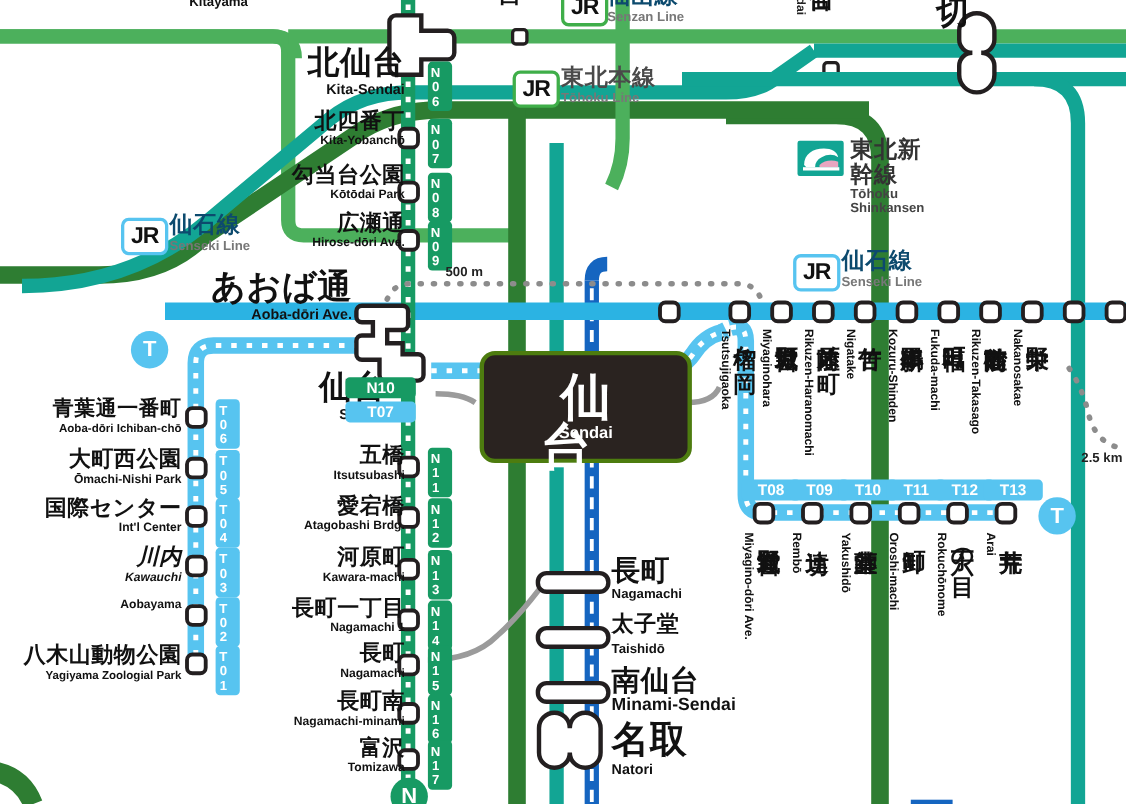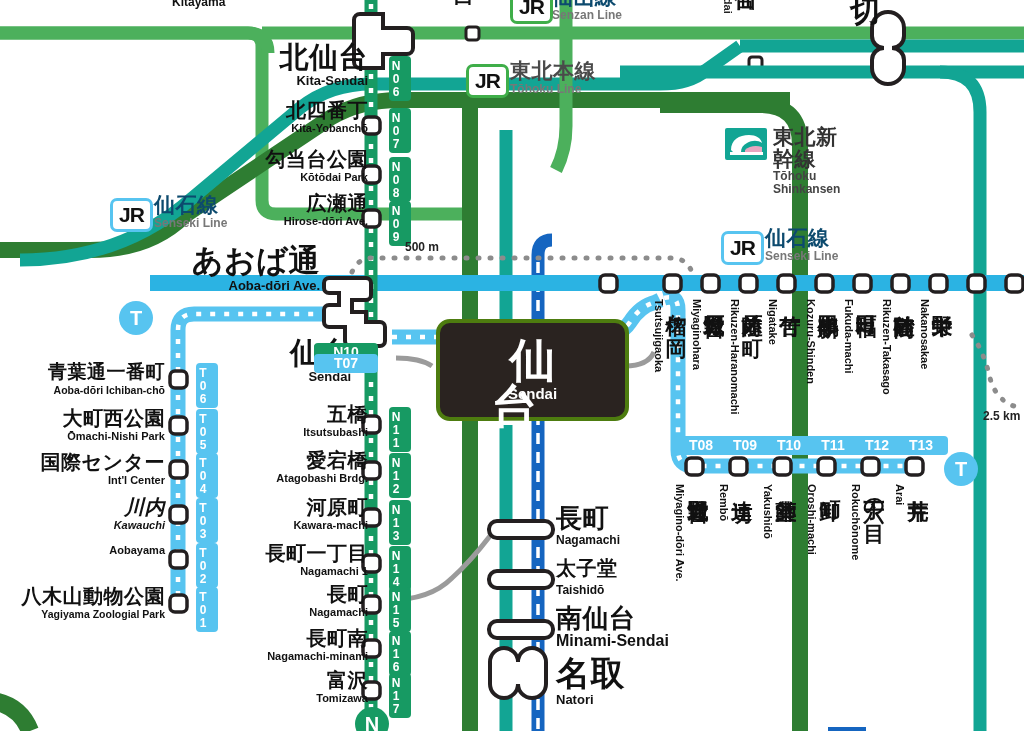--- a/index.html
+++ b/index.html
@@ -288,21 +288,21 @@
   <span class="rm" style="font-size:13px;">Aoba-dōri Ave.</span>
 </div>
 
 <div class="st" style="left:236px;top:337px;width:115px;text-align:right;">
   <span class="jp" style="font-size:30px;line-height:31px;">仙台</span>
   <span class="rm" style="font-size:13px;">Sendai</span>
 </div>
 <div class="badge n h" style="left:314px;top:343px;width:52px;">
   <span>N10</span>
 </div>
-<div class="badge t h" style="left:314px;top:354px;width:52px;">
+<div class="badge t h" style="left:314px;top:365px;width:52px;">
   <span>T07</span>
 </div>
 
 <div class="st" style="left:258px;top:404px;width:110px;text-align:right;">
   <span class="jp">五橋</span>
   <span class="rm">Itsutsubashi</span>
 </div>
 <div class="badge n v" style="left:389px;top:407px;">
   <span style="display:block;writing-mode:vertical-rl;text-orientation:upright;white-space:nowrap;letter-spacing:-1px;">N11</span>
 </div>

